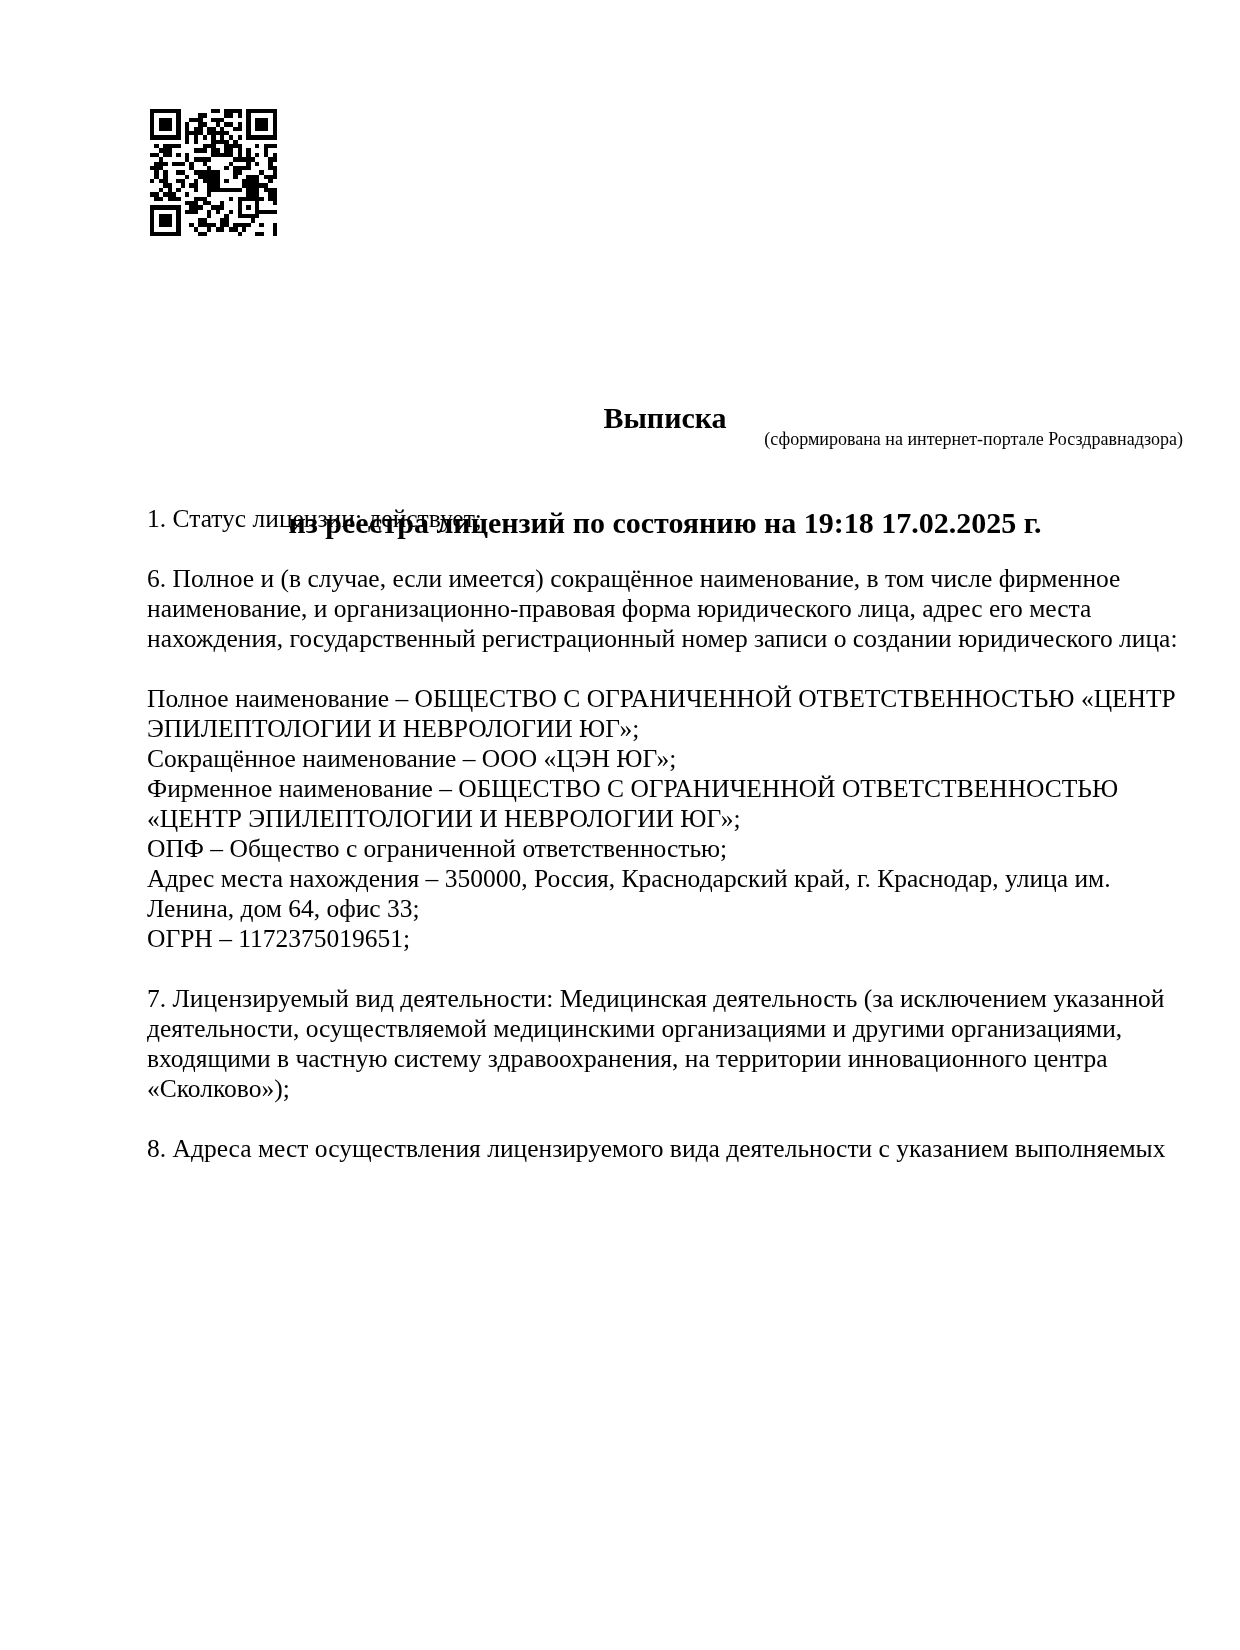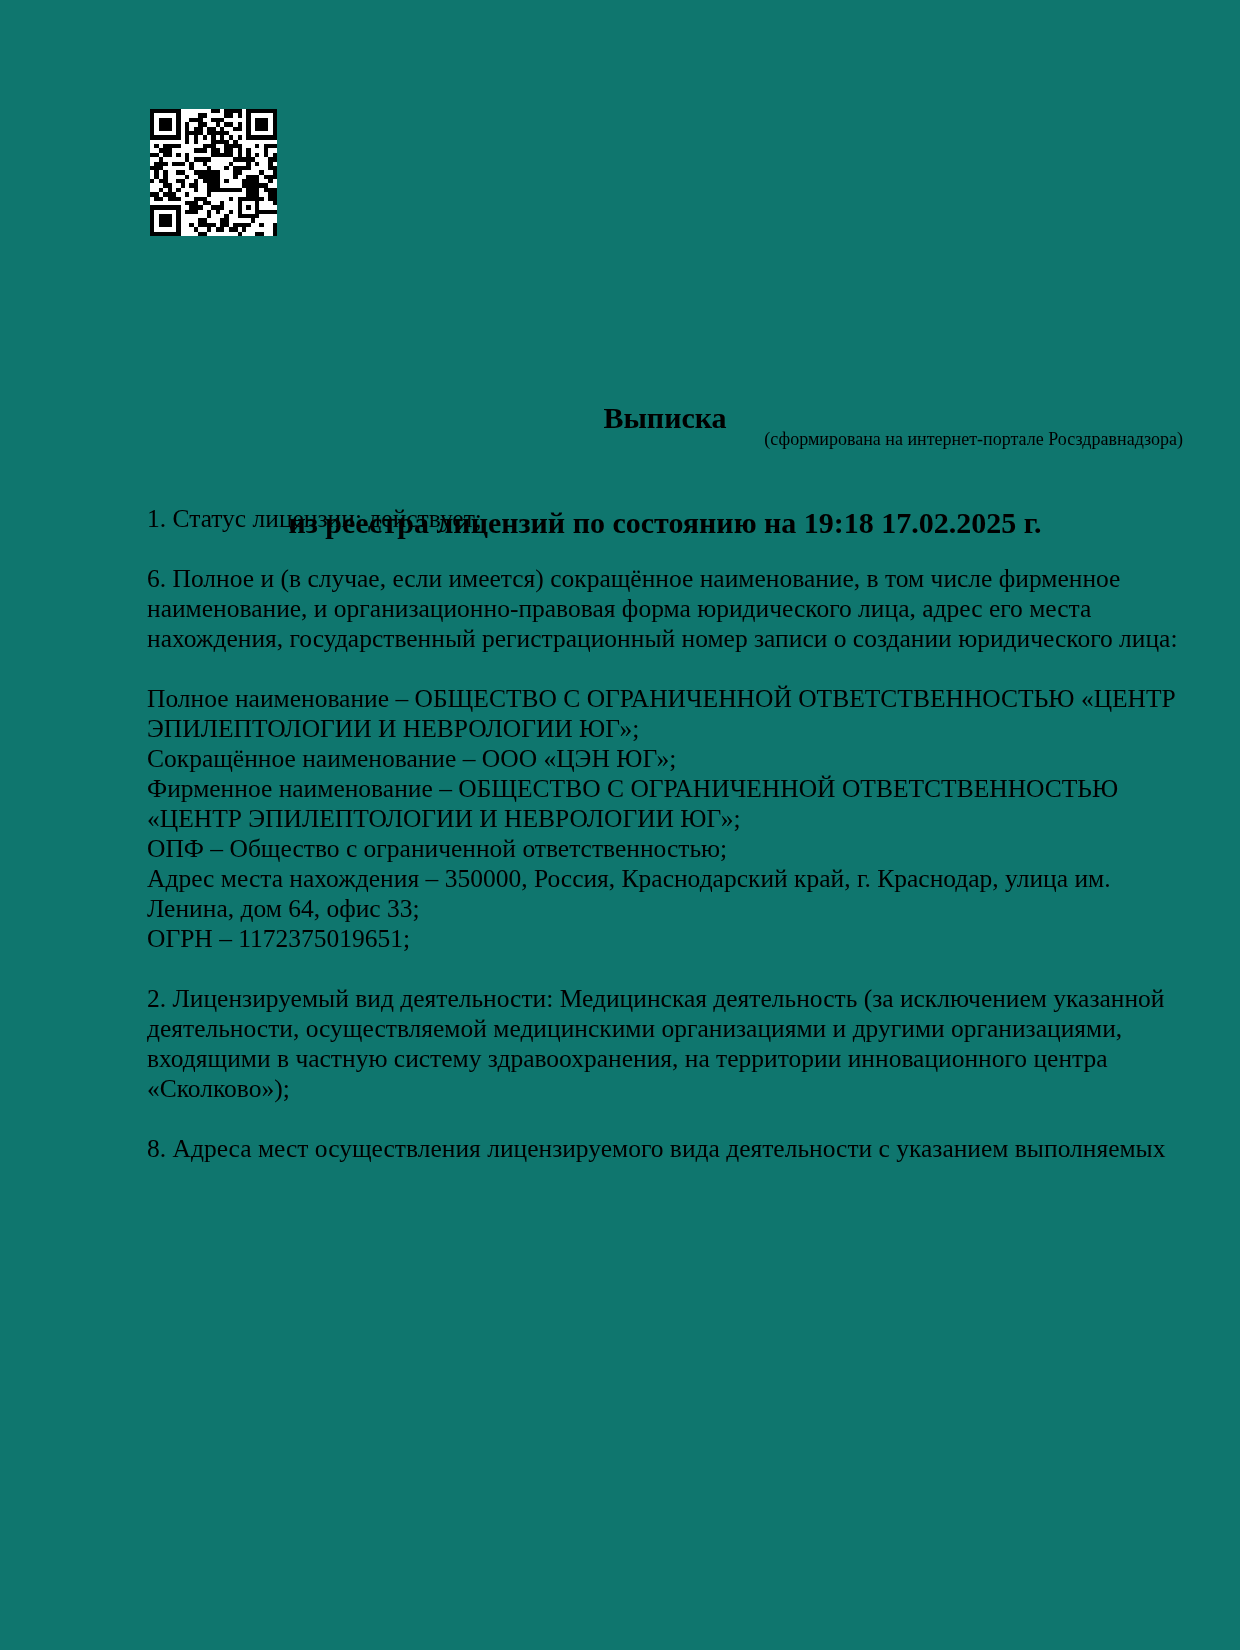--- a/index.html
+++ b/index.html
@@ -1,21 +1,21 @@
 <!DOCTYPE html>
 <html><head>
 <meta charset="utf-8">
 <title></title>
 <style>
   html,body{margin:0;padding:0;background:#888;}
   .page{
     position:relative;
     width:1240px;height:1650px;
     margin:0 auto;
-    background:#0f766e;
+    background:#ffffff;
     color:#000000;
     font-family:"Liberation Serif", serif;
     overflow:hidden;
   }
   .qr{
     position:absolute;left:150px;top:109px;width:127px;height:127px;
   }
   .qr svg{display:block;width:127px;height:127px;}
   .title-block{
     position:absolute;left:147px;top:330px;width:1036px;
@@ -478,20 +478,20 @@
 нахождения, государственный регистрационный номер записи о создании юридического лица:</div>
     <div class="para">Полное наименование – ОБЩЕСТВО С ОГРАНИЧЕННОЙ ОТВЕТСТВЕННОСТЬЮ «ЦЕНТР
 ЭПИЛЕПТОЛОГИИ И НЕВРОЛОГИИ ЮГ»;
 Сокращённое наименование – ООО «ЦЭН ЮГ»;
 Фирменное наименование – ОБЩЕСТВО С ОГРАНИЧЕННОЙ ОТВЕТСТВЕННОСТЬЮ
 «ЦЕНТР ЭПИЛЕПТОЛОГИИ И НЕВРОЛОГИИ ЮГ»;
 ОПФ – Общество с ограниченной ответственностью;
 Адрес места нахождения – 350000, Россия, Краснодарский край, г. Краснодар, улица им.
 Ленина, дом 64, офис 33;
 ОГРН – 1172375019651;</div>
-    <div class="para">2. Лицензируемый вид деятельности: Медицинская деятельность (за исключением указанной
+    <div class="para">7. Лицензируемый вид деятельности: Медицинская деятельность (за исключением указанной
 деятельности, осуществляемой медицинскими организациями и другими организациями,
 входящими в частную систему здравоохранения, на территории инновационного центра
 «Сколково»);</div>
     <div class="para">8. Адреса мест осуществления лицензируемого вида деятельности с указанием выполняемых</div>
   </div>
 
 </div>
 
 </body></html>

